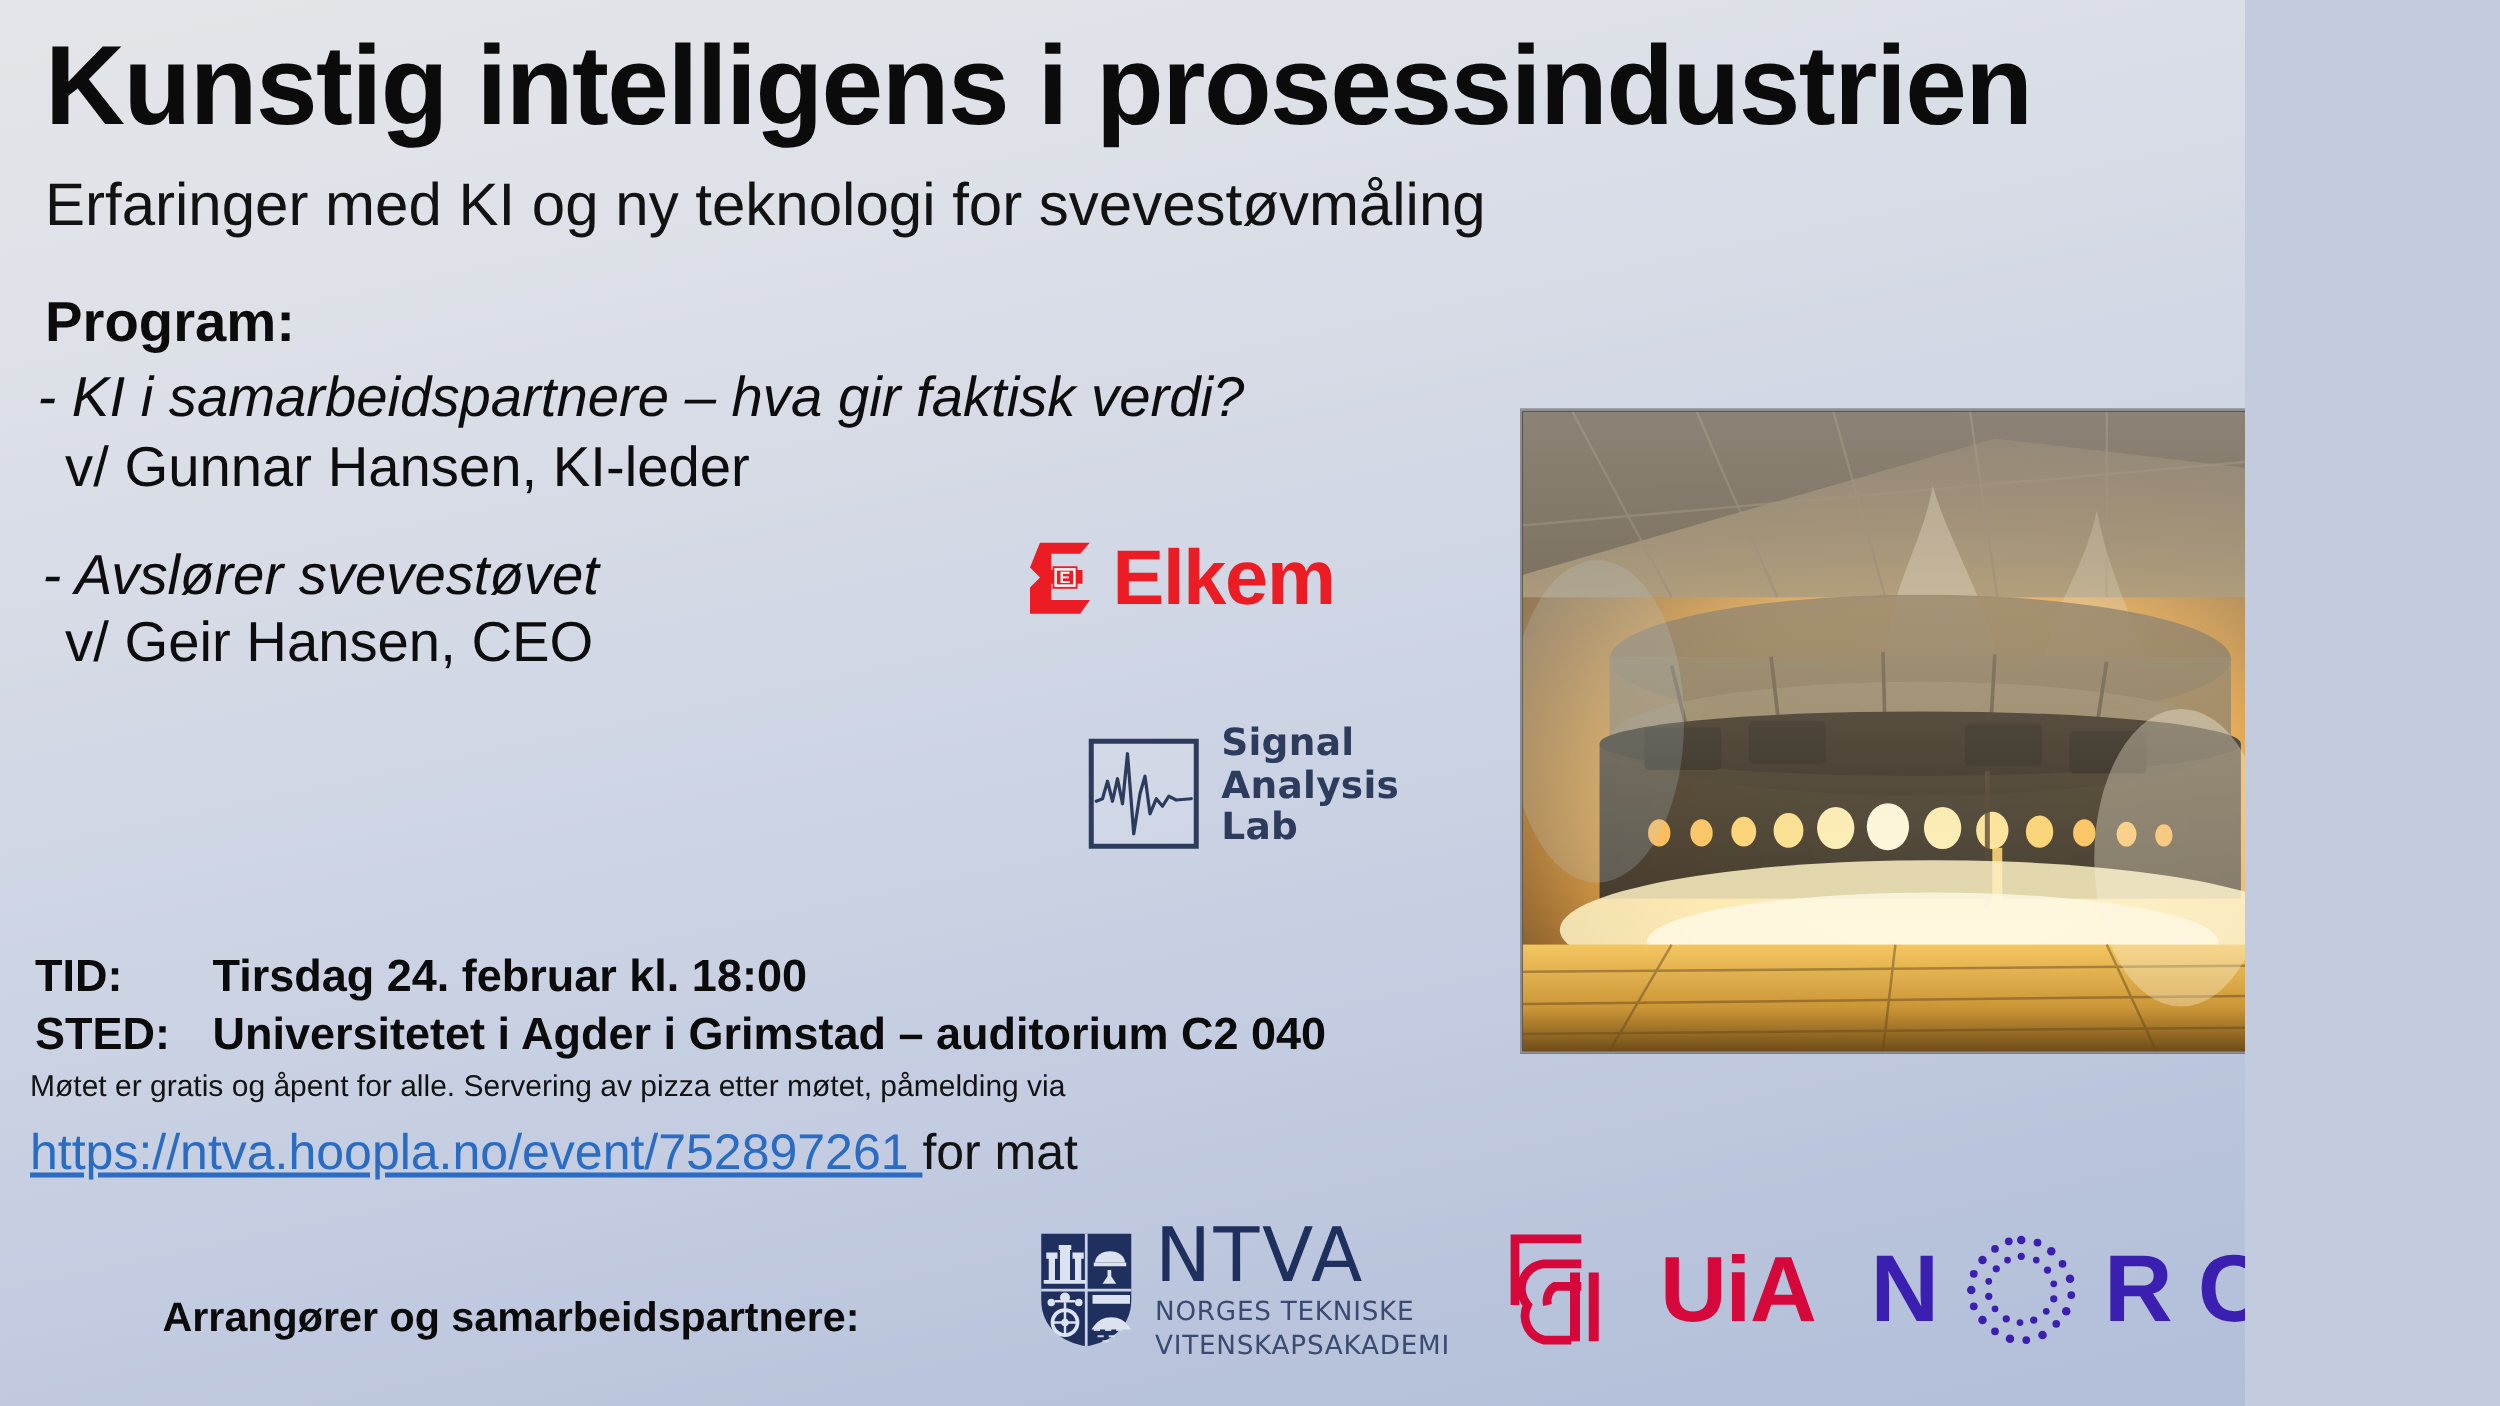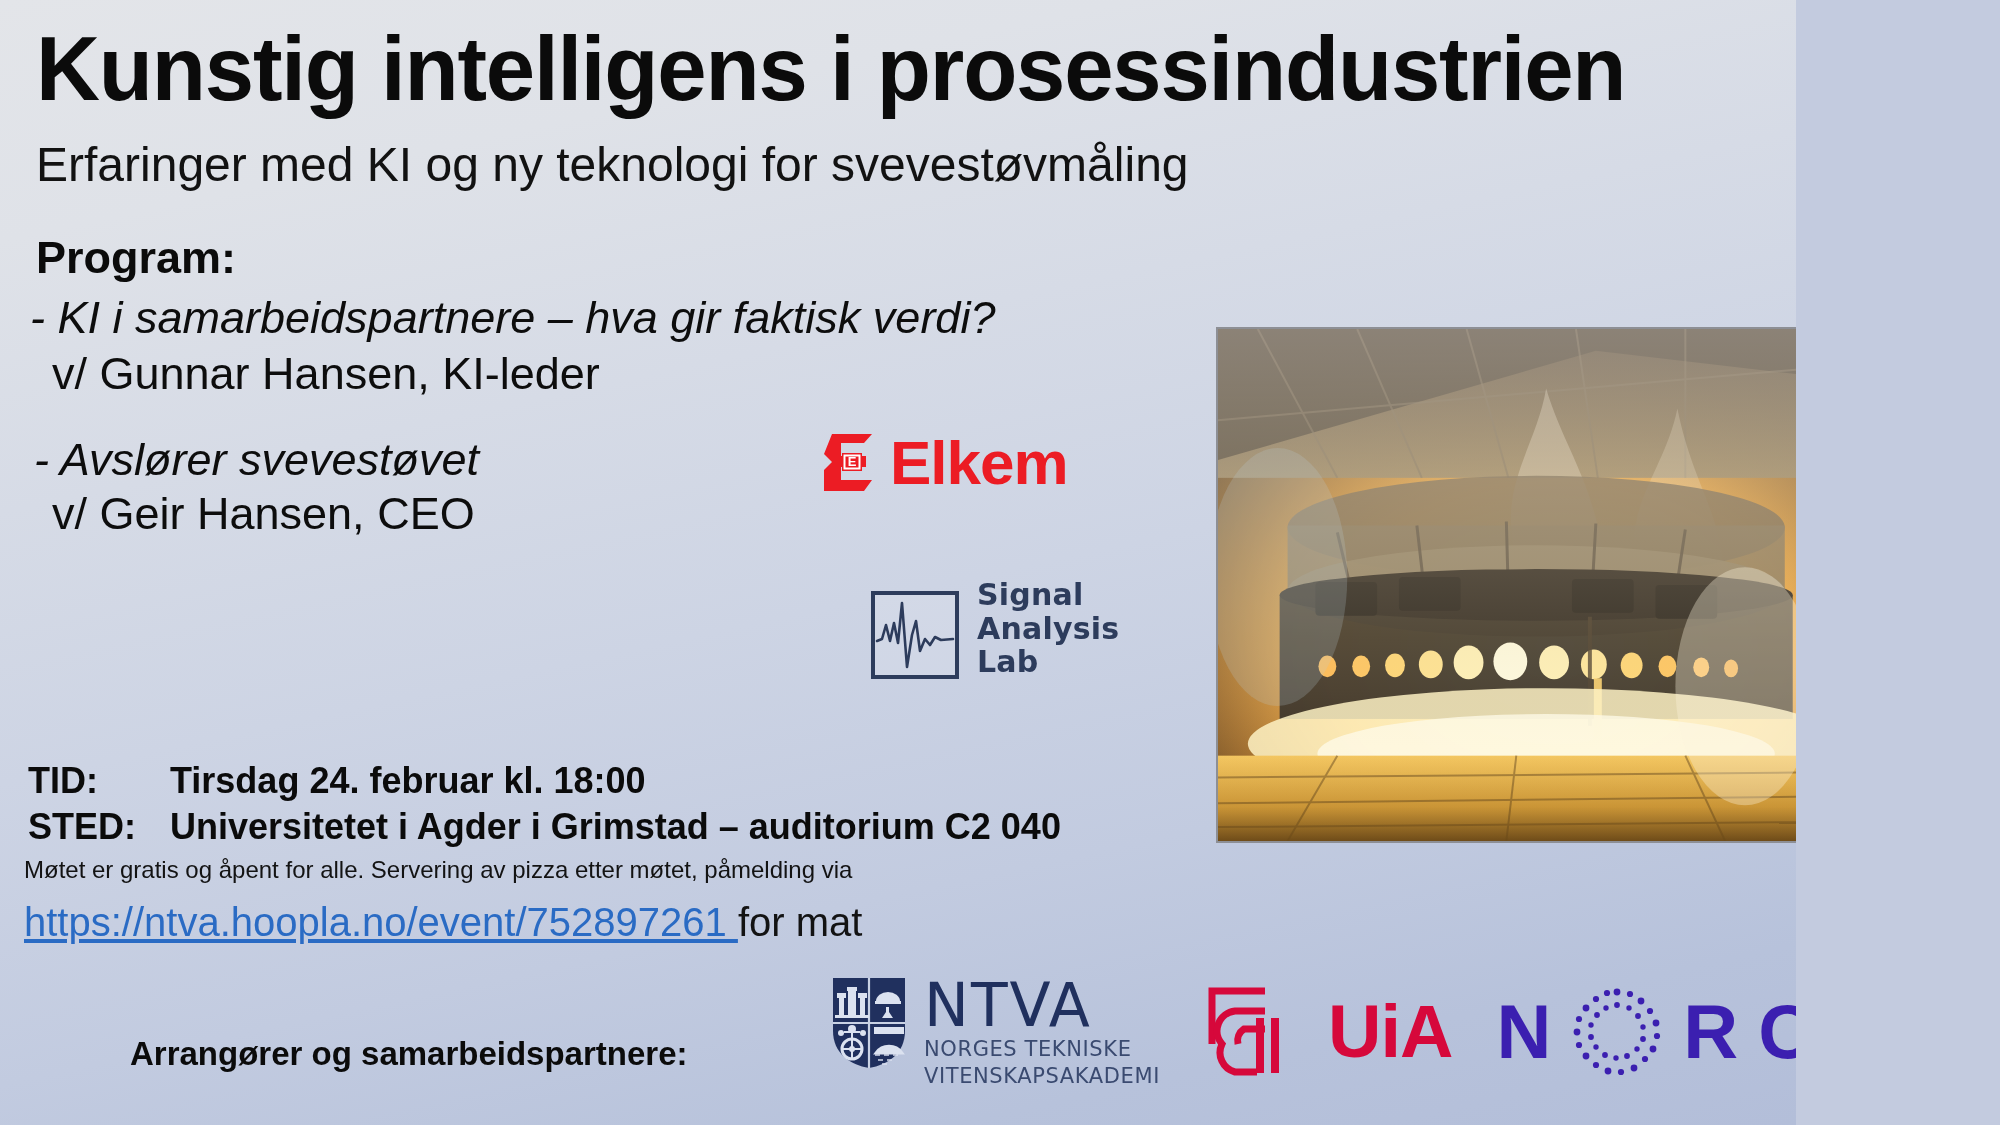--- a/index.html
+++ b/index.html
@@ -83,21 +83,21 @@
   .link{color:#2a6bc4;text-decoration:underline;text-underline-offset:3px;}
   .aftlink{color:#131313;}
 
   
   .arr{
     position:absolute;left:130px;top:1035px;
     font-size:33px;font-weight:700;color:#0b0b0b;white-space:nowrap;
   }
   .logos{position:absolute;left:830px;top:975px;display:flex;align-items:center;gap:44px;}
 
-  .ntva{display:flex;gap:16px;}
+  .ntva{display:flex;align-items:center;gap:16px;}
   .ntva-shield{width:78px;height:96px;}
   .ntva-txt{line-height:1;}
   .ntva-big{font-size:60px;font-weight:400;color:#20305e;letter-spacing:2px;
             font-family:"DejaVu Sans",sans-serif;}
   .ntva-sm{font-size:21px;font-weight:400;color:#3a4a70;letter-spacing:.6px;line-height:1.18;
            font-family:"DejaVu Sans",sans-serif;margin-top:2px;}
 
   .uia{display:flex;align-items:center;gap:18px;}
   .uia-mark{width:86px;height:96px;}
   .uia-word{font-size:74px;font-weight:700;color:#d6083b;letter-spacing:-1px;line-height:1;margin-left:20px;}

